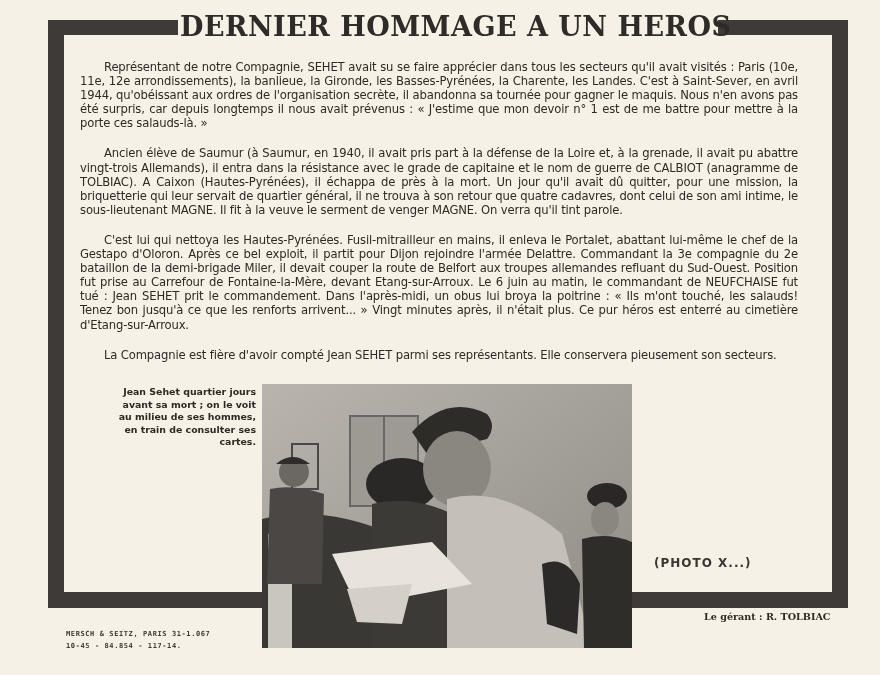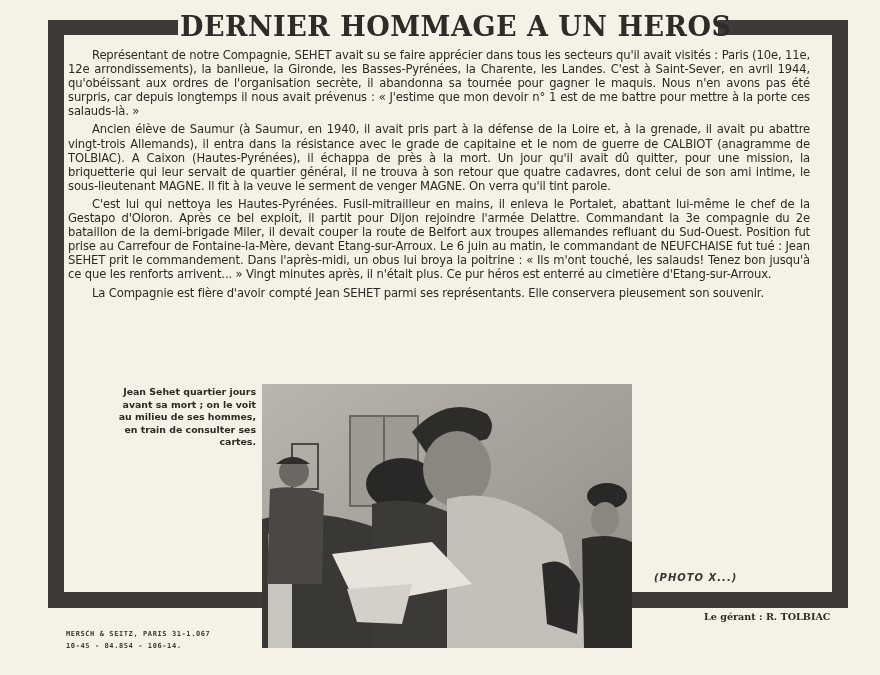--- a/index.html
+++ b/index.html
@@ -16,36 +16,36 @@
       font-family: "DejaVu Serif", serif; font-weight: bold;
       font-size: 27px; letter-spacing: 0.5px; color: #2f2b28;
       line-height: 32px; white-space: nowrap;
     }
     .article {
       position: absolute; left: 64px; top: 44px; width: 750px;
       font-family: "DejaVu Sans", sans-serif; font-size: 11.6px;
       line-height: 14.1px; text-align: justify; color: #2e2924;
       letter-spacing: -0.15px;
     }
-    .article p { margin: 4px; text-indent: 24px; }
+    .article p { margin: 16px; text-indent: 24px; }
     .caption {
       position: absolute; left: 108px; top: 386px; width: 148px;
       font-family: "DejaVu Sans", sans-serif; font-size: 9.4px;
       line-height: 12.5px; text-align: right; color: #2e2924;
       font-weight: bold;
     }
     .photo {
       position: absolute; left: 262px; top: 384px; width: 370px; height: 264px;
       background: #8d8a85; overflow: hidden;
     }
     .photo svg { display: block; }
     .credit {
-      position: absolute; left: 654px; top: 572px;
-      font-family: "DejaVu Sans", sans-serif; font-size: 10px;
-      letter-spacing: 1px; font-weight: bold; color: #3a3530; font-style: italic;
+      position: absolute; left: 654px; top: 556px;
+      font-family: "DejaVu Sans", sans-serif; font-size: 12px;
+      letter-spacing: 1px; font-weight: bold; color: #3a3530;
     }
     .printer {
       position: absolute; left: 66px; top: 616px;
       font-family: "DejaVu Sans Mono", monospace; font-size: 7px;
       line-height: 12px; font-weight: bold; color: #3d3833;
       letter-spacing: 0.6px;
       margin-top: 12px;
     }
     .gerant {
       position: absolute; left: 704px; top: 611px;
@@ -62,21 +62,21 @@
 <div class="bar" style="left:832px; top:20px; width:16px; height:588px;"></div>
 <div class="bar" style="left:48px; top:592px; width:216px; height:16px;"></div>
 <div class="bar" style="left:630px; top:592px; width:218px; height:16px;"></div>
 
 <h1 class="title" style="margin:0;">DERNIER HOMMAGE A UN HEROS</h1>
 
 <div class="article">
   <p>Représentant de notre Compagnie, SEHET avait su se faire apprécier dans tous les secteurs qu'il avait visités : Paris (10e, 11e, 12e arrondissements), la banlieue, la Gironde, les Basses-Pyrénées, la Charente, les Landes. C'est à Saint-Sever, en avril 1944, qu'obéissant aux ordres de l'organisation secrète, il abandonna sa tournée pour gagner le maquis. Nous n'en avons pas été surpris, car depuis longtemps il nous avait prévenus : « J'estime que mon devoir n° 1 est de me battre pour mettre à la porte ces salauds-là. »</p>
   <p>Ancien élève de Saumur (à Saumur, en 1940, il avait pris part à la défense de la Loire et, à la grenade, il avait pu abattre vingt-trois Allemands), il entra dans la résistance avec le grade de capitaine et le nom de guerre de CALBIOT (anagramme de TOLBIAC). A Caixon (Hautes-Pyrénées), il échappa de près à la mort. Un jour qu'il avait dû quitter, pour une mission, la briquetterie qui leur servait de quartier général, il ne trouva à son retour que quatre cadavres, dont celui de son ami intime, le sous-lieutenant MAGNE. Il fit à la veuve le serment de venger MAGNE. On verra qu'il tint parole.</p>
   <p>C'est lui qui nettoya les Hautes-Pyrénées. Fusil-mitrailleur en mains, il enleva le Portalet, abattant lui-même le chef de la Gestapo d'Oloron. Après ce bel exploit, il partit pour Dijon rejoindre l'armée Delattre. Commandant la 3e compagnie du 2e bataillon de la demi-brigade Miler, il devait couper la route de Belfort aux troupes allemandes refluant du Sud-Ouest. Position fut prise au Carrefour de Fontaine-la-Mère, devant Etang-sur-Arroux. Le 6 juin au matin, le commandant de NEUFCHAISE fut tué : Jean SEHET prit le commandement. Dans l'après-midi, un obus lui broya la poitrine : « Ils m'ont touché, les salauds! Tenez bon jusqu'à ce que les renforts arrivent... » Vingt minutes après, il n'était plus. Ce pur héros est enterré au cimetière d'Etang-sur-Arroux.</p>
-  <p>La Compagnie est fière d'avoir compté Jean SEHET parmi ses représentants. Elle conservera pieusement son souvenir.</p>
+  <p>La Compagnie est fière d'avoir compté Jean SEHET parmi ses représentants. Elle conservera pieusement son secteurs.</p>
 </div>
 
 <div class="caption">Jean Sehet quartier jours avant sa mort ; on le voit au milieu de ses hommes, en train de consulter ses cartes.</div>
 
 <div class="photo" title="Black and white photo of men in berets reading a map beside a car">
   <svg width="370" height="264" viewBox="0 0 370 264">
     <defs>
       <linearGradient id="bg" x1="0" y1="0" x2="1" y2="1">
         <stop offset="0" stop-color="#b9b5ae"></stop>
         <stop offset="1" stop-color="#8f8b85"></stop>
@@ -110,16 +110,16 @@
     <ellipse cx="345" cy="112" rx="20" ry="13" fill="#2a2826"></ellipse>
     <ellipse cx="343" cy="135" rx="14" ry="17" fill="#8a8680"></ellipse>
     <path d="M320 155 Q345 148 370 158 L370 264 L322 264 Z" fill="#2f2d2a"></path>
   </svg>
 </div>
 
 <div class="credit">(PHOTO X...)</div>
 
 <div class="printer">
   <div>MERSCH &amp; SEITZ, PARIS 31-1.067</div>
-  <div>10-45 - 84.854 - 106-14.</div>
+  <div>10-45 - 84.854 - 117-14.</div>
 </div>
 
 <div class="gerant">Le gérant : R. TOLBIAC</div>
 
 </body></html>

